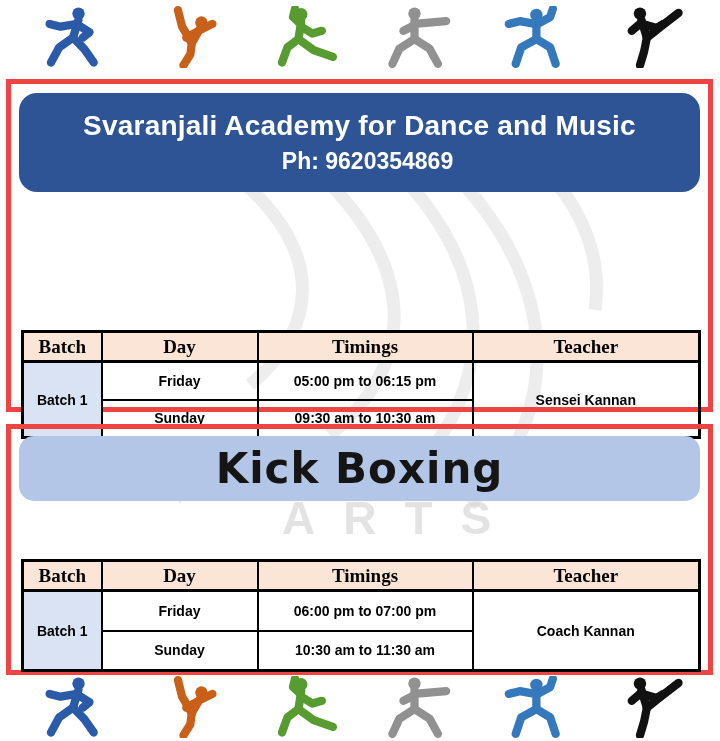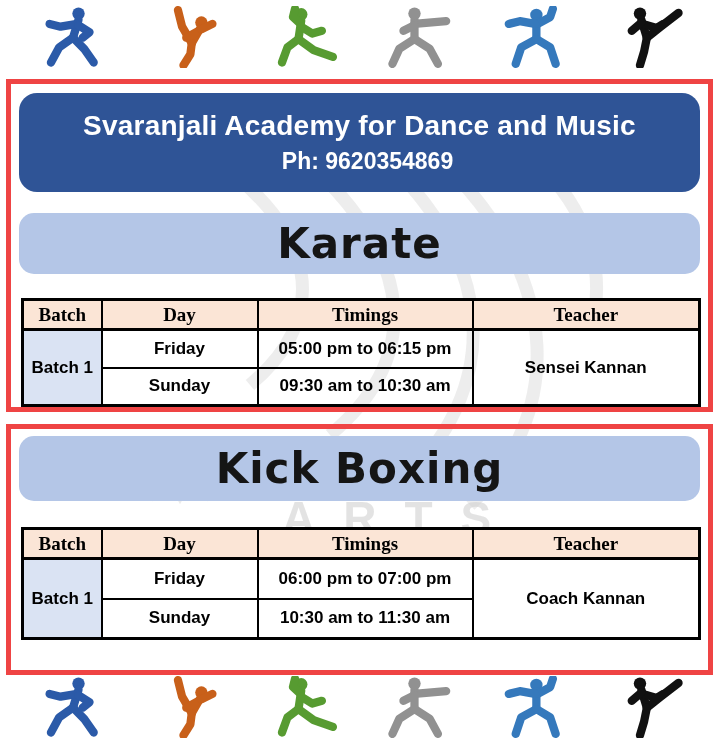--- a/index.html
+++ b/index.html
@@ -37,24 +37,24 @@
   .banner-title { font-family:"DejaVu Sans", sans-serif; font-size:42px; font-weight:600;
                   color:#151515; letter-spacing:1px; }
 
   
   .sched { position:absolute; left:10px; width:677px; border-collapse:collapse;
            table-layout:fixed; background:transparent; }
   .sched-karate { top:214px; }
   .sched-kick   { top:98px;  }
   .sched th, .sched td { border:2px solid #000; text-align:center; vertical-align:middle;
                          color:#000; overflow:hidden; }
-  .sched { border:3px solid #000; }
+  .sched { border:3px solid #000;margin-top:32px; }
   .sched th { background:#FBE5D6; font-family:"Liberation Serif", serif;
               font-size:19px; font-weight:bold; height:30px; border-bottom:3px solid #000; }
-  .sched td { font-size:17px; font-weight:bold; background:transparent; }
+  .sched td { font-size:14px; font-weight:bold; background:transparent; }
   .sched-karate td { height:38px; }
   .sched-kick td { height:40px; }
   td.batch-cell { background:#DAE3F3; }
   .row2 td.gray-divide { border-top:2px solid #7f7f7f; }
 </style>
 </head>
 <body>
 
 <div class="stage">
 
@@ -146,23 +146,20 @@
         <use href="#pose5"></use>
       </svg>
   </div>
 
   <div class="box box1">
     <div class="header-pill">
       <div class="header-title">Svaranjali Academy for Dance and Music</div>
       <div class="header-phone">Ph: 9620354869</div>
     </div>
 
-    <div class="banner banner-karate">
-      <span class="banner-title">Karate</span>
-    </div>
 
     <table class="sched sched-karate">
       <colgroup>
           <col style="width:79px">
           <col style="width:156px">
           <col style="width:215px">
           <col style="width:227px">
         </colgroup>
       <thead>
         <tr>

